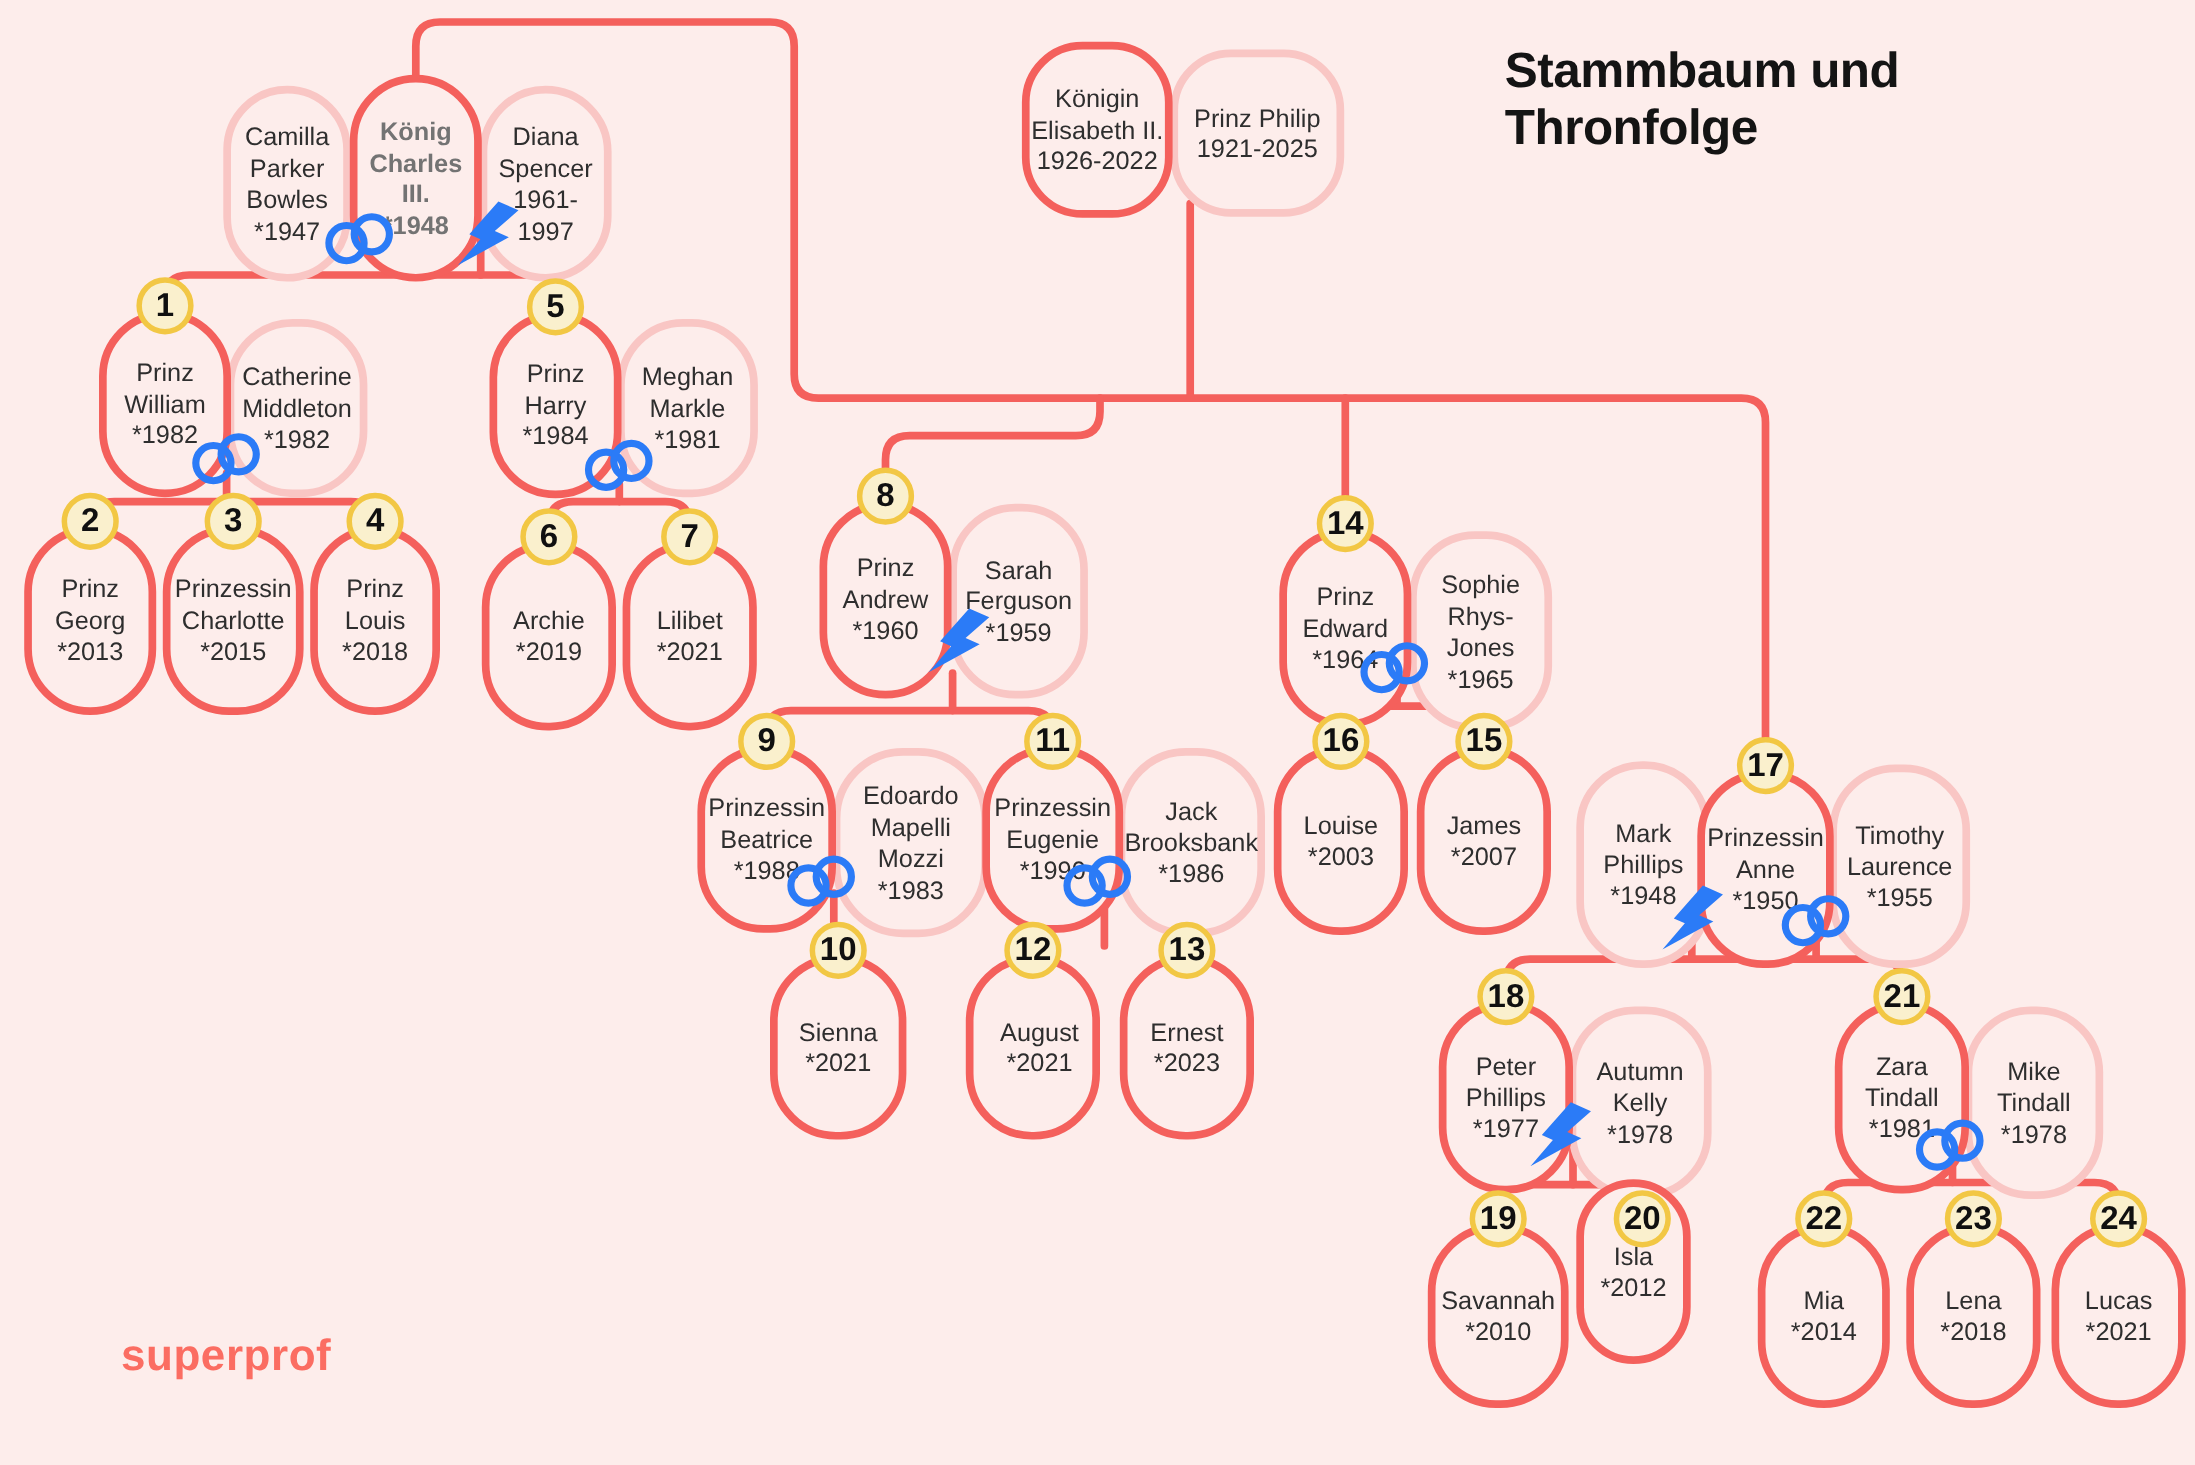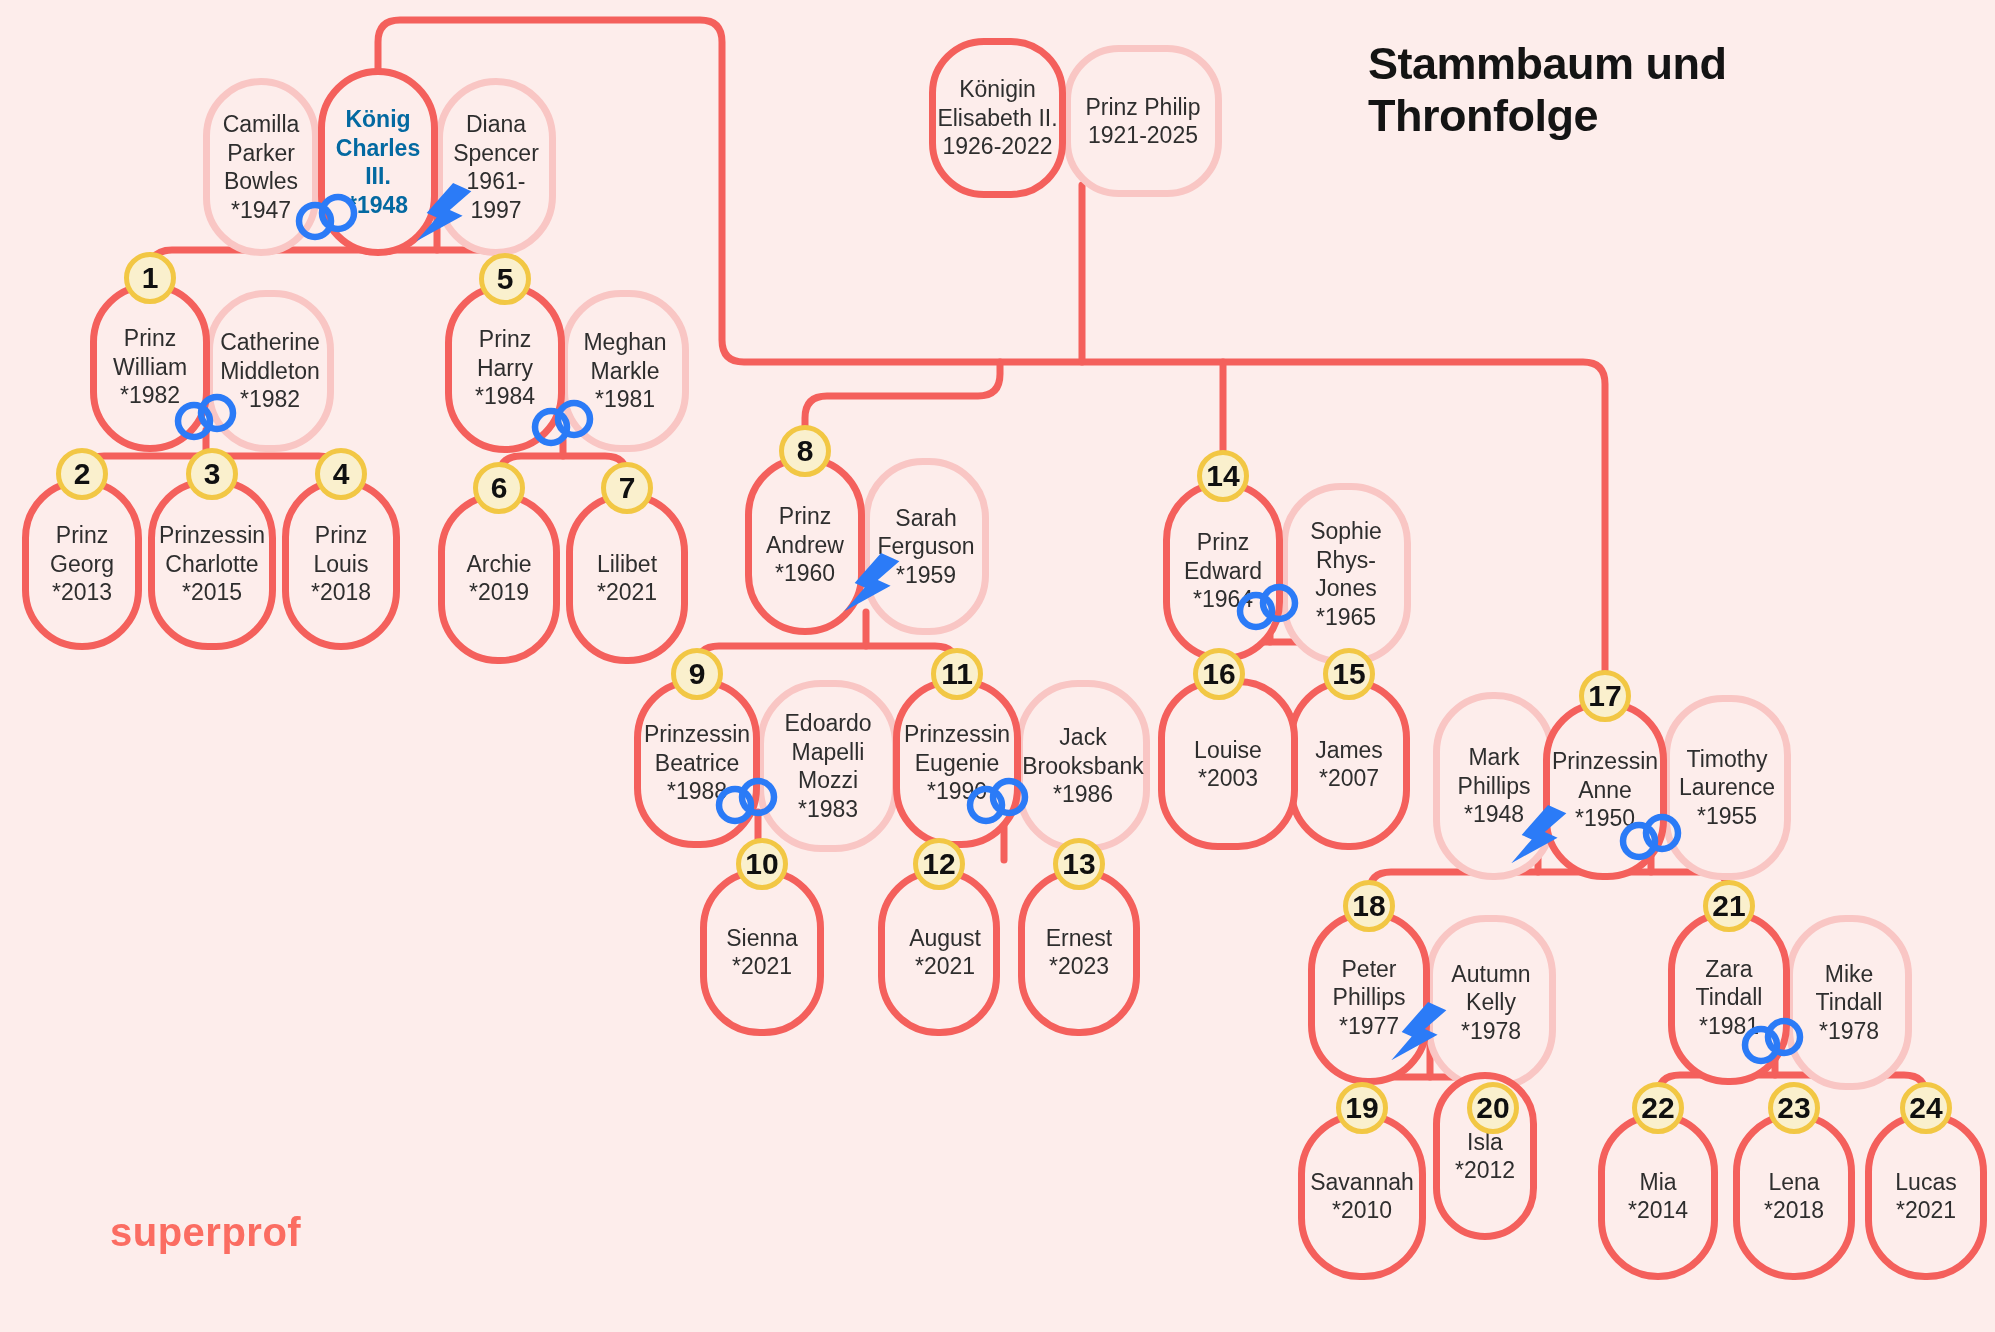--- a/index.html
+++ b/index.html
@@ -5,21 +5,21 @@
   html,body{margin:0;padding:0;background:#fdedeb;}
   .stage{position:relative;width:1995px;height:1332px;background:#fdedeb;overflow:hidden;
          font-family:"Liberation Sans",sans-serif;}
   #lines{position:absolute;left:0;top:0;z-index:1;}
   #lines path{stroke:#f4605c;stroke-width:7;fill:none;stroke-linecap:round;}
   .person{position:absolute;box-sizing:border-box;background:#fdedeb;
           display:flex;flex-direction:column;justify-content:center;align-items:center;
           text-align:center;color:#2e2e2e;font-size:23px;line-height:28.5px;}
   .person.heir{border:7.5px solid #f4605c;z-index:3;}
   .person.spouse{border:7.5px solid #f9c6c4;z-index:2;}
-  .person.bold{font-weight:bold;color:#0369a1;}
+  .person.bold{font-weight:bold;color:#737373;}
   .badge{position:absolute;width:52px;height:52px;border-radius:50%;
          background:#faf0cd;border:5px solid #f2c744;box-sizing:border-box;
          display:flex;align-items:center;justify-content:center;
          font-size:30px;font-weight:bold;color:#101010;z-index:4;}
   .cicon{position:absolute;z-index:5;}
   .cicon.lightning svg{transform:rotate(24deg);}
   .page-title{position:absolute;left:1368px;top:38px;width:540px;
          font-size:45px;font-weight:bold;color:#141414;letter-spacing:-0.5px;z-index:6;}
   .brand{position:absolute;left:110px;top:1210px;font-size:40px;font-weight:bold;
          color:#fb6d62;letter-spacing:0.5px;z-index:6;}
@@ -210,21 +210,21 @@
         <div>Prinz</div>
         <div>Edward</div>
         <div>*1964</div>
       </div>
       <div class="badge" style="left: 1197px; top: 450px;">14</div>
       <div class="person heir" style="left: 1288px; top: 678px; width: 122px; height: 172px; border-radius: 60px;">
         <div>James</div>
         <div>*2007</div>
       </div>
       <div class="badge" style="left: 1323px; top: 648px;">15</div>
-      <div class="person heir" style="left: 1158px; top: 678px; width: 140px; height: 172px; border-radius: 60px; align-items: center;">
+      <div class="person heir" style="left: 1158px; top: 678px; width: 122px; height: 172px; border-radius: 60px; align-items: center;">
         <div>Louise</div>
         <div>*2003</div>
       </div>
       <div class="badge" style="left: 1193px; top: 648px;">16</div>
       <div class="person heir" style="left: 1543px; top: 700px; width: 124px; height: 180px; border-radius: 60px;">
         <div>Prinzessin</div>
         <div>Anne</div>
         <div>*1950</div>
       </div>
       <div class="badge" style="left: 1579px; top: 670px;">17</div>

